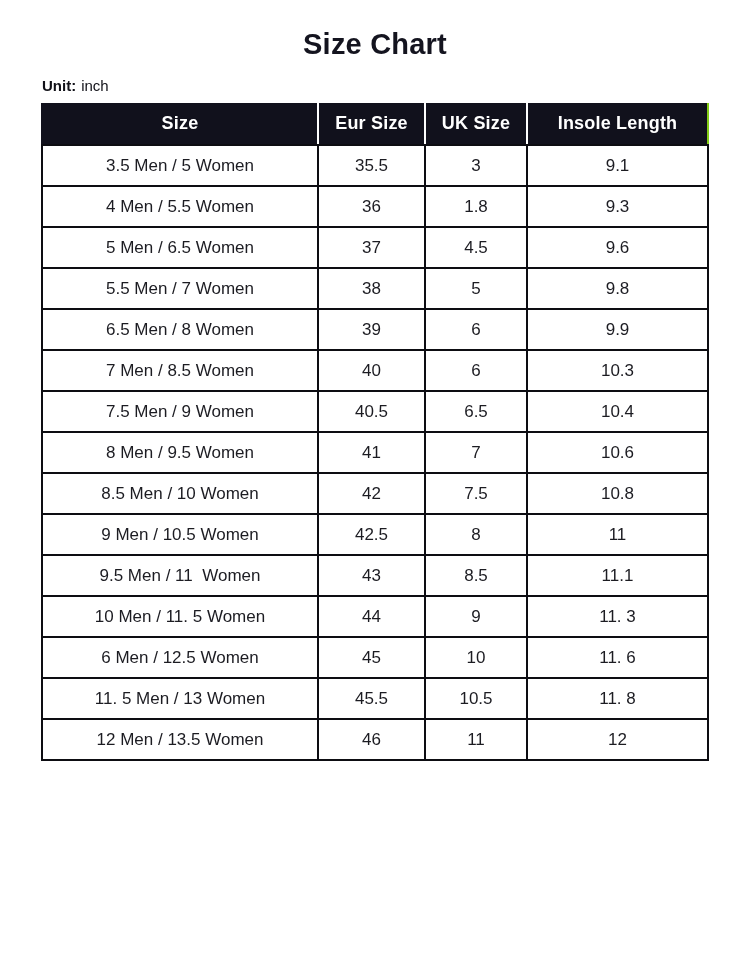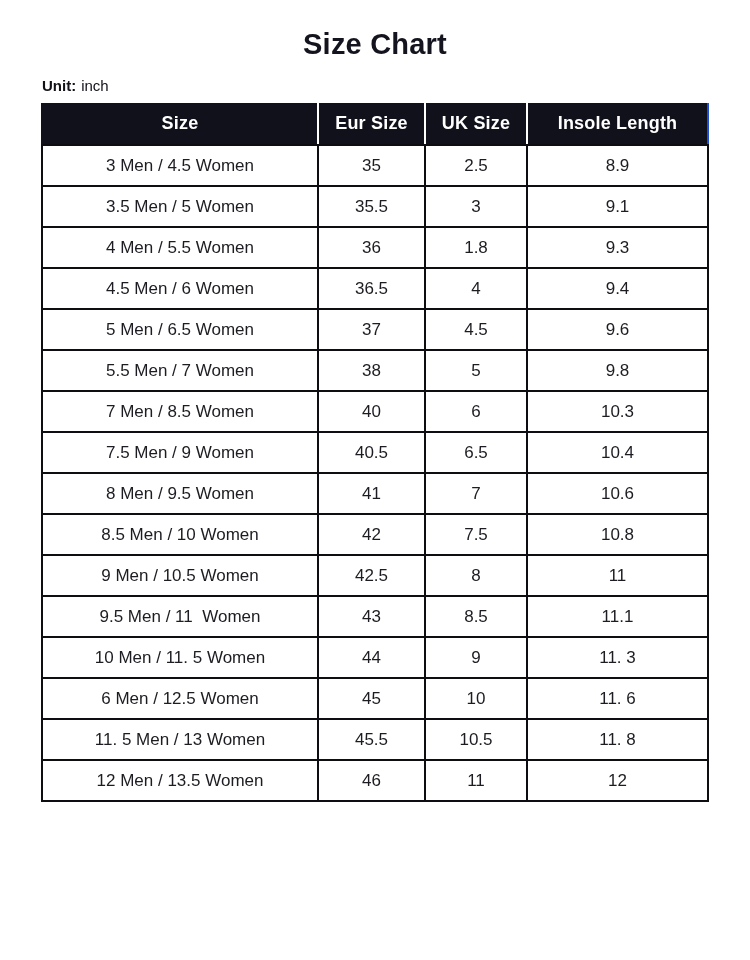--- a/index.html
+++ b/index.html
@@ -46,21 +46,21 @@
     font-weight: 700;
     height: 42px;
     text-align: center;
     vertical-align: middle;
     border-left: 2px solid #ffffff;
     border-bottom: 2px solid #0d0d12;
     letter-spacing: 0.2px;
     margin-top: 20px;
   }
   thead th:first-child { border-left: 2px solid #11111c; }
-  thead th:last-child  { border-right: 2px solid #1d4ed8; }
+  thead th:last-child  { border-right: 2px solid #84cc16; }
   tbody td {
     height: 41px;
     border: 2px solid #0d0d12;
     text-align: center;
     vertical-align: middle;
     font-size: 17px;
     color: #1c1c22;
     white-space: pre-wrap;
     background: #ffffff;
   }
@@ -86,54 +86,48 @@
     <thead>
       <tr>
         <th>Size</th>
         <th>Eur Size</th>
         <th>UK Size</th>
         <th>Insole Length</th>
       </tr>
     </thead>
     <tbody>
         <tr>
-          <td>3 Men / 4.5 Women</td>
-          <td>35</td>
-          <td>2.5</td>
-          <td>8.9</td>
-        </tr>
-        <tr>
           <td>3.5 Men / 5 Women</td>
           <td>35.5</td>
           <td>3</td>
           <td>9.1</td>
         </tr>
         <tr>
           <td>4 Men / 5.5 Women</td>
           <td>36</td>
           <td>1.8</td>
           <td>9.3</td>
         </tr>
         <tr>
-          <td>4.5 Men / 6 Women</td>
-          <td>36.5</td>
-          <td>4</td>
-          <td>9.4</td>
-        </tr>
-        <tr>
           <td>5 Men / 6.5 Women</td>
           <td>37</td>
           <td>4.5</td>
           <td>9.6</td>
         </tr>
         <tr>
           <td>5.5 Men / 7 Women</td>
           <td>38</td>
           <td>5</td>
           <td>9.8</td>
+        </tr>
+        <tr>
+          <td>6.5 Men / 8 Women</td>
+          <td>39</td>
+          <td>6</td>
+          <td>9.9</td>
         </tr>
         <tr>
           <td>7 Men / 8.5 Women</td>
           <td>40</td>
           <td>6</td>
           <td>10.3</td>
         </tr>
         <tr>
           <td>7.5 Men / 9 Women</td>
           <td>40.5</td>

